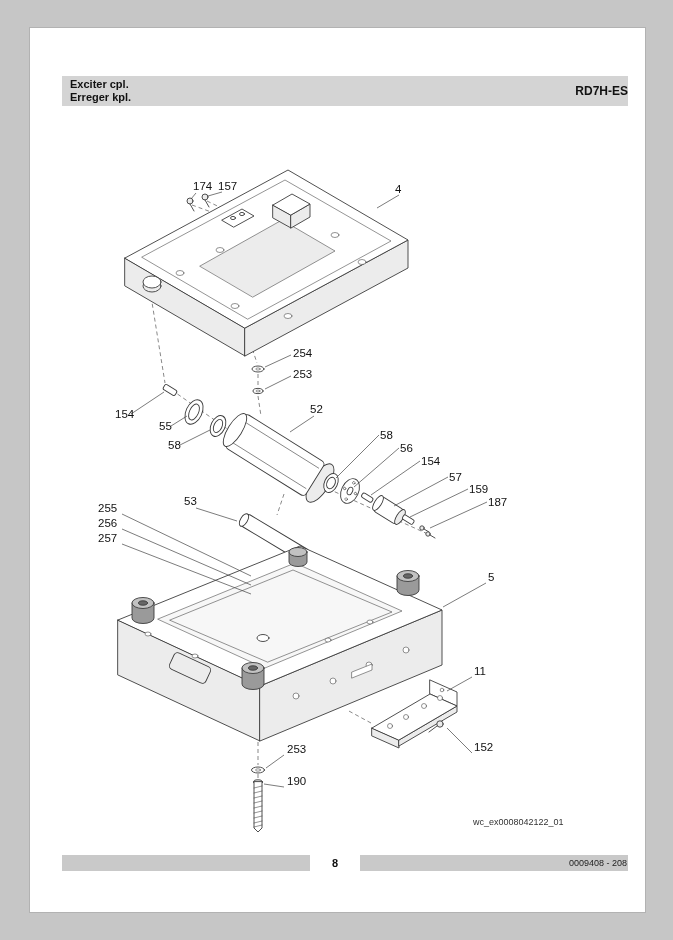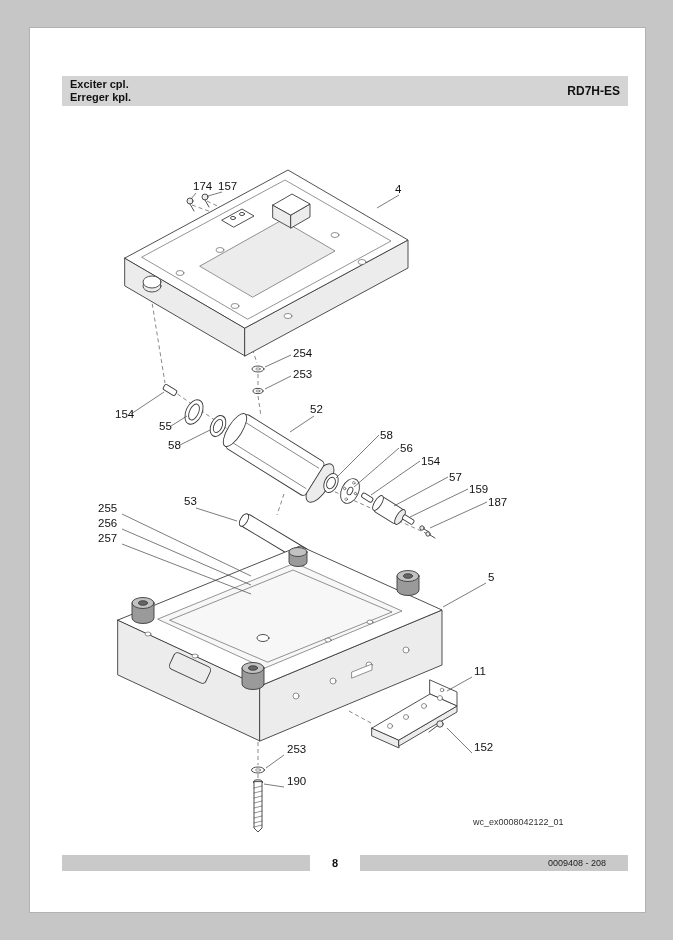--- a/index.html
+++ b/index.html
@@ -11,36 +11,36 @@
   }
   .page{
     position:absolute;left:30px;top:28px;width:615px;height:884px;
     background:#ffffff;outline:1px solid #b2b2b2;
   }
   .header-bar{
     position:absolute;left:32px;top:48px;width:566px;height:30px;
     background:#d4d4d4;display:flex;justify-content:space-between;align-items:center;
   }
   .header-titles{padding-left:8px;font-size:11px;font-weight:bold;line-height:13px;color:#111;}
-  .model{padding-right:8px;font-size:12px;font-weight:bold;color:#111;}
+  .model{font-size:12px;font-weight:bold;color:#111;}
   .subtitles{
     position:absolute;left:40px;top:80px;
     font-size:11px;font-weight:bold;line-height:13.5px;color:#111;
   }
   svg.diagram{position:absolute;left:0;top:0;}
   .footer{
     position:absolute;left:32px;top:827px;width:566px;height:16px;
     display:flex;align-items:stretch;
   }
   .fbar{background:#c9c9c9;}
   .fbar.left{width:248px;}
   .fbar.right{flex:1;display:flex;justify-content:flex-end;align-items:center;}
   .pageno{width:50px;display:flex;align-items:center;justify-content:center;
     font-size:11px;font-weight:600;color:#111;background:#fff;}
-  .doc-code{font-size:9px;color:#222;padding-right:22px;}
+  .doc-code{font-size:9px;color:#222;padding-right:1px;}
 
   
   .ln{stroke:#3c3c3c;stroke-width:0.9;stroke-linejoin:round;stroke-linecap:round;}
   .nofill{fill:none;}
   .fillw{fill:#ffffff;}
   .fillg{fill:#ececec;}
   .dark{fill:#9a9a9a;}
   .dash{stroke:#555;stroke-width:0.7;fill:none;stroke-dasharray:4 3;}
   .leader{stroke:#444;stroke-width:0.7;fill:none;}
   .lbl{font:11.5px "Liberation Sans", sans-serif;fill:#111;}

